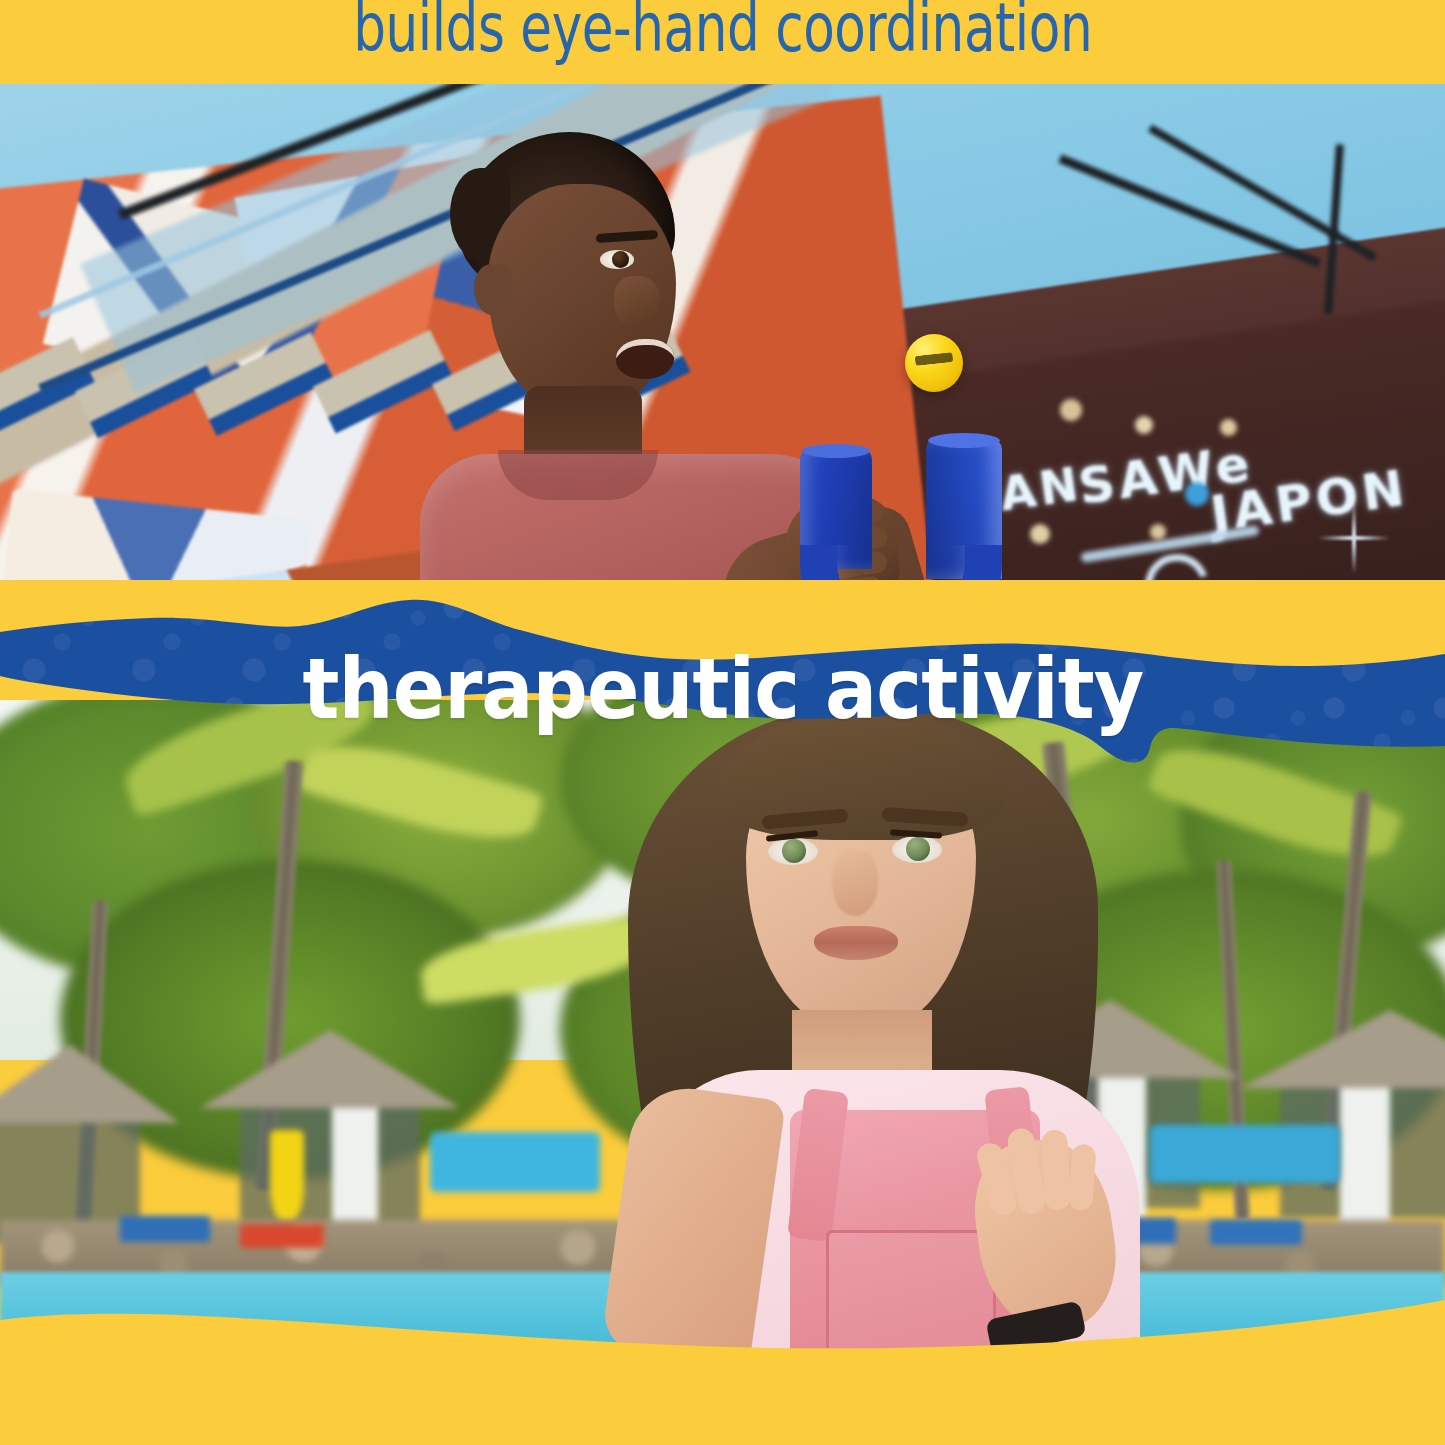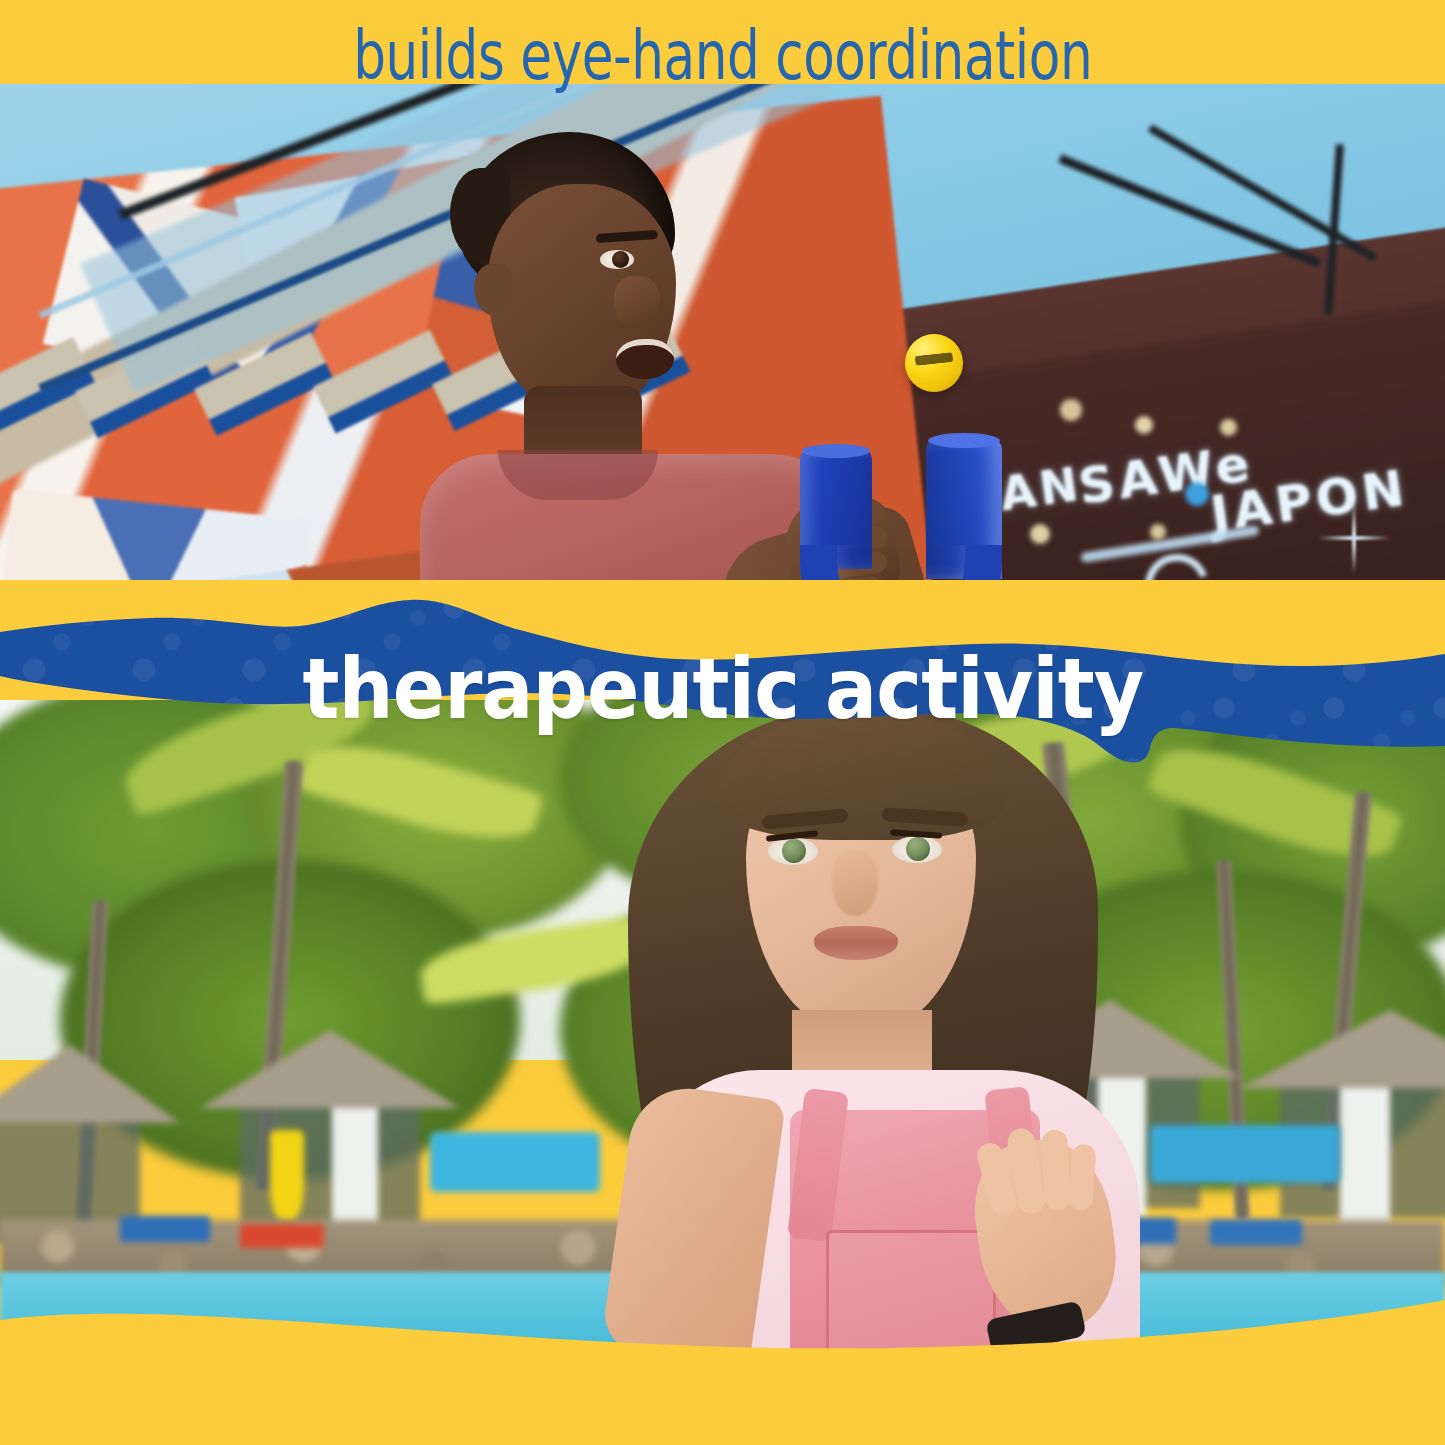--- a/index.html
+++ b/index.html
@@ -6,21 +6,21 @@
   *{box-sizing:border-box;}
   .stage{
     position:relative;width:1445px;height:1445px;overflow:hidden;
     background:#FBCC3C;
     font-family:"Liberation Sans", sans-serif;
   }
 
   
   .top-banner{
     position:absolute;left:0;top:0;width:1445px;height:110px;z-index:40;
-    display:flex;align-items:center;justify-content:center;
+    display:flex;justify-content:center;
   }
   .banner-text{
     color:#2566AE;
     font-size:60px;
     font-weight:400;
     letter-spacing:-0.5px;
     line-height:1;
     text-align:center;
     white-space:nowrap;
     font-family:"DejaVu Sans", sans-serif;

